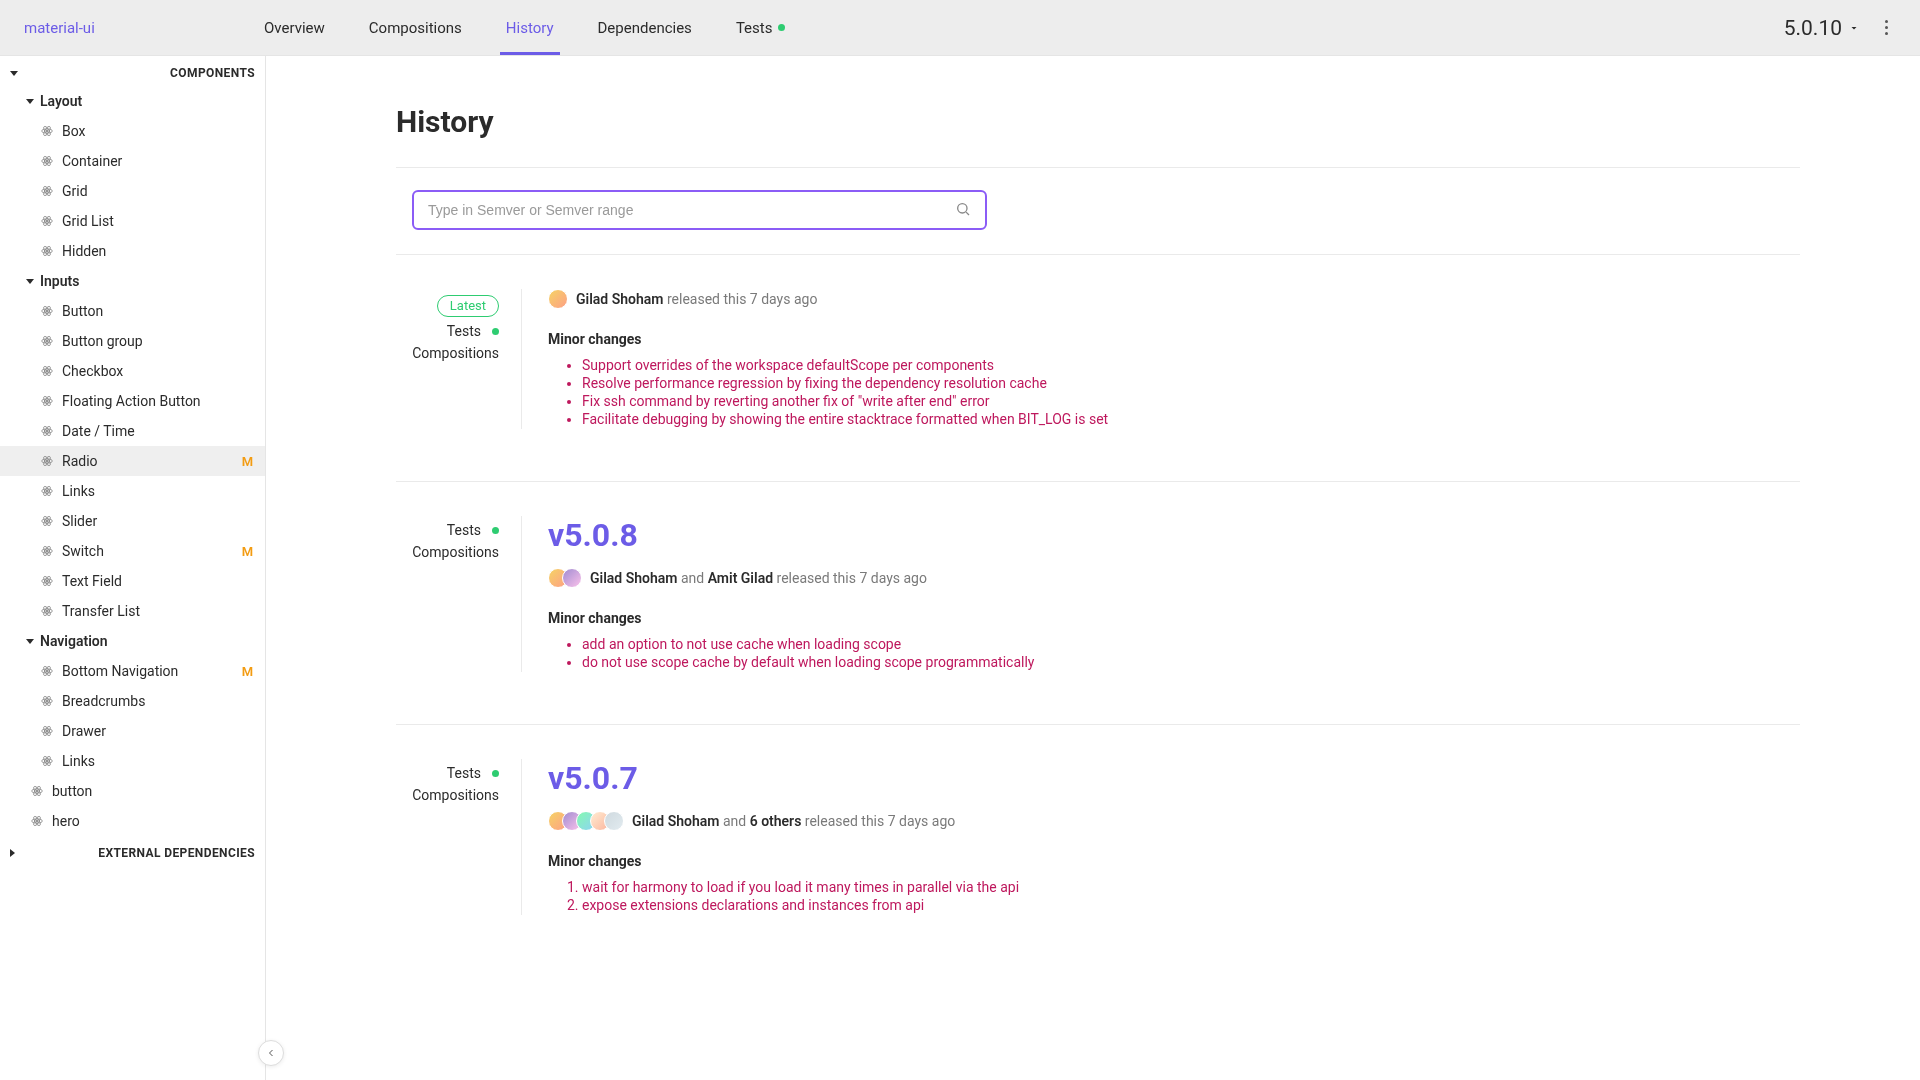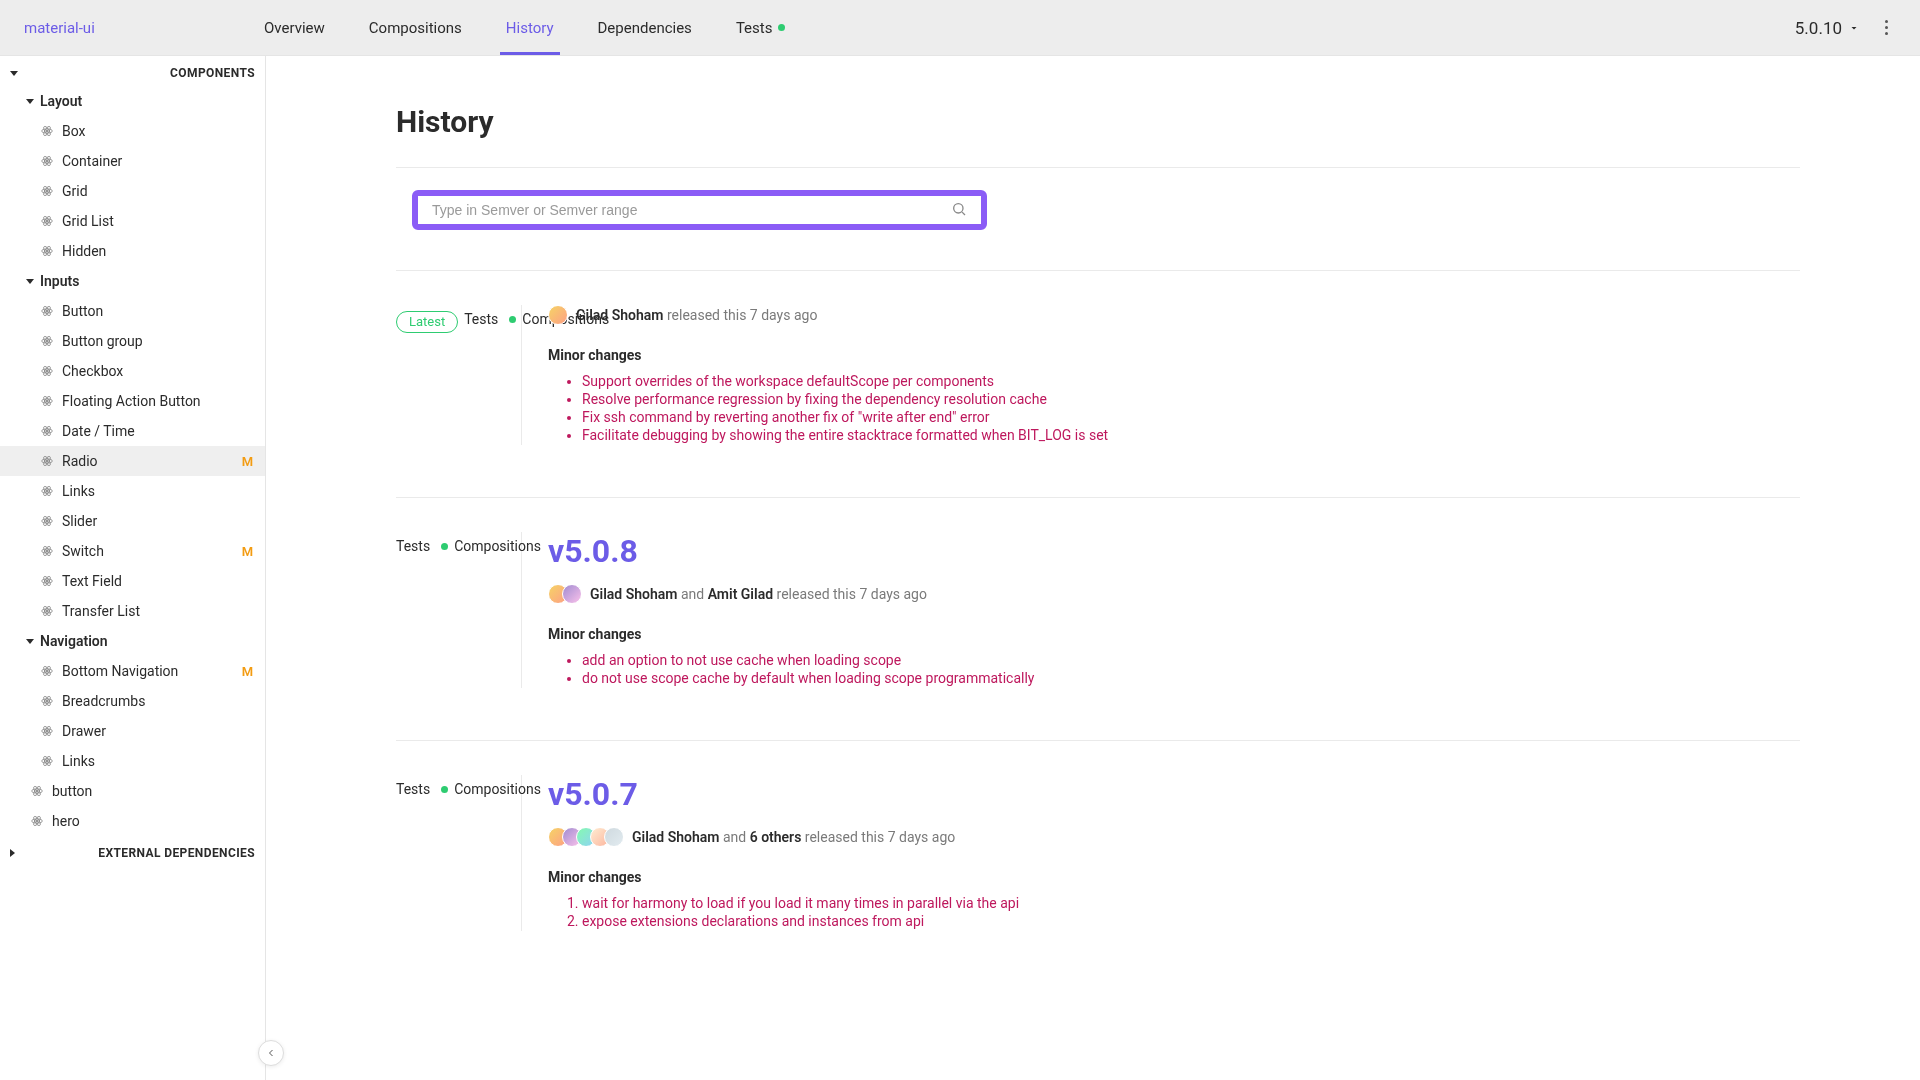--- a/index.html
+++ b/index.html
@@ -63,21 +63,21 @@
   display: inline-block;
   margin-left: 6px;
 }
 .topbar-right {
   margin-left: auto;
   display: flex;
   align-items: center;
   gap: 16px;
 }
 .version-selector {
-  font-size: 17px;
+  font-size: 21px;
   color: #2b2b2b;
   display: flex;
   align-items: center;
   gap: 6px;
   cursor: pointer;
 }
 .kebab {
   width: 20px;
   height: 20px;
   display: flex;
@@ -197,26 +197,26 @@
   margin-bottom: 28px;
 }
 .divider {
   border: none;
   border-top: 1px solid #eaeaea;
   margin-bottom: 22px;
 }
 .search-box {
   width: 575px;
   height: 40px;
-  border: 6px solid #8b5cf6;
+  border: 2px solid #8b5cf6;
   border-radius: 6px;
   display: flex;
   align-items: center;
   padding: 0 14px;
-  margin-bottom: 40px;
+  margin-bottom: 24px;
   margin-left: 16px;
 }
 .search-box input {
   flex: 1;
   border: none;
   outline: none;
   font-size: 14px;
   color: #2b2b2b;
 }
 .search-box input::placeholder { color: #9a9a9a; }
@@ -228,22 +228,22 @@
   border-top: 1px solid #eaeaea;
   padding: 34px 0 52px 0;
 }
 .version-row:first-of-type { border-top: 1px solid #eaeaea; }
 .version-meta {
   width: 126px;
   text-align: right;
   padding-right: 22px;
   border-right: 1px solid #eaeaea;
   display: flex;
-  flex-direction: row;
-  align-items: flex-start;
+  flex-direction: column;
+  align-items: flex-end;
   gap: 6px;
   padding-top: 6px;
 }
 .latest-badge {
   border: 1px solid #2ecc71;
   color: #2ecc71;
   border-radius: 14px;
   padding: 2px 12px 3px 12px;
   font-size: 13px;
 }

